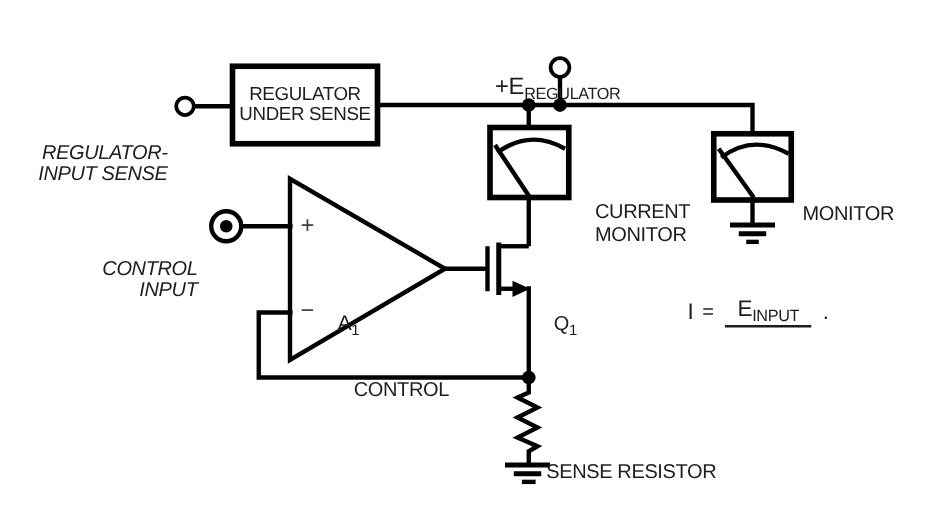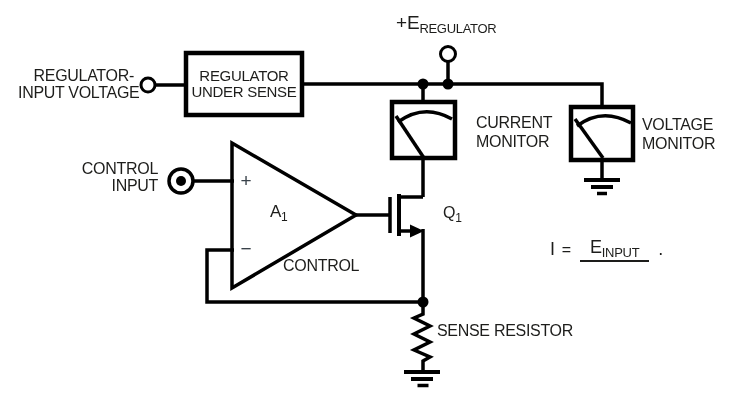--- a/index.html
+++ b/index.html
@@ -12,22 +12,22 @@
   .comp-fill { fill:var(--component-fill,#cfe3e9); }
   .wire { stroke:var(--wire,#000); stroke-width:3.5; fill:none; }
   .thick { stroke-width:4.5; }
   .bar4 { stroke:var(--wire,#000); stroke-width:4; fill:none; }
   .bar3 { stroke:var(--wire,#000); stroke-width:3.5; fill:none; }
   .dot  { fill:var(--wire,#000); stroke:none; }
   .term { fill:#ffffff; stroke:var(--wire,#000); stroke-width:3; }
   .term2{ fill:#ffffff; stroke:var(--wire,#000); stroke-width:3.5; }
 
   .lbl { position:absolute; font-size:16px; line-height:16.5px;
-         letter-spacing:-0.3px; white-space:nowrap; color:var(--text,#1d1d1b); }
-  .ra  { text-align:right; }
+         letter-spacing:-0.3px; white-space:nowrap; color:var(--text,#1d1d1b);margin-top:47px; }
+  .ra  { text-align:right;font-style:italic; }
   .sub { font-size:13px; position:relative; top:4px; letter-spacing:-0.3px; }
   .big { font-size:19px; letter-spacing:-0.2px; }
 
   .box-label { position:absolute; left:184px; top:51px; width:120px; height:66px;
          display:flex; flex-direction:column; justify-content:center; align-items:center;
          font-size:15px; line-height:16.5px; letter-spacing:-0.3px; }
 
   .opsym { position:absolute; font-size:19px; width:22px; text-align:center;
            color:#39424a; letter-spacing:0; }
 
@@ -91,39 +91,38 @@
     <circle class="dot" cx="423" cy="302" r="5.5"></circle>
 
     <path class="wire" d="M423 302 V314 L414 318 L430 326 L414 334 L430 342 L414 350 L430 357 L423 361 V372"></path>
     <path class="bar4" d="M404 372 H440"></path>
     <path class="bar4" d="M411 379 H433"></path>
     <path class="bar3" d="M417.5 385.5 H428.5"></path>
   </svg>
 
   <div class="lbl ra" style="left:18px; top:68px; width:116px">
     <div>REGULATOR-</div>
-    <div>INPUT VOLTAGE</div>
+    <div>INPUT SENSE</div>
   </div>
 
   <div class="box-label">
     <div>REGULATOR</div>
     <div>UNDER SENSE</div>
   </div>
 
   <div class="lbl" style="left:396px; top:15px">
     <span class="big">+E</span><span class="sub">REGULATOR</span>
   </div>
 
   <div class="lbl" style="left:476px; top:114px; line-height:18.5px">
     <div>CURRENT</div>
     <div>MONITOR</div>
   </div>
 
   <div class="lbl" style="left:642px; top:116px; line-height:18.5px">
-    <div>VOLTAGE</div>
     <div>MONITOR</div>
   </div>
 
   <div class="lbl ra" style="left:60px; top:160px; width:98px; line-height:17px">
     <div>CONTROL</div>
     <div>INPUT</div>
   </div>
 
   <div class="opsym" style="left:235px; top:170px">+</div>
   <div class="opsym" style="left:235px; top:238px">−</div>

